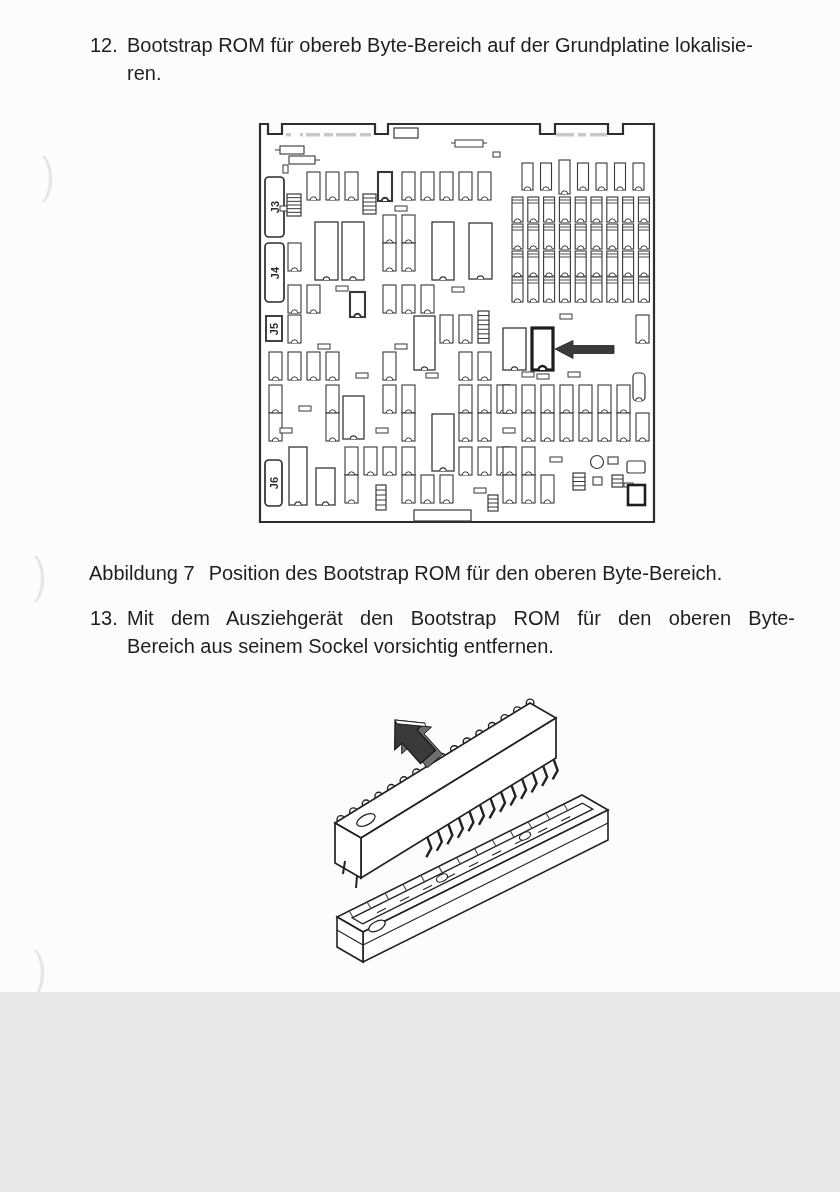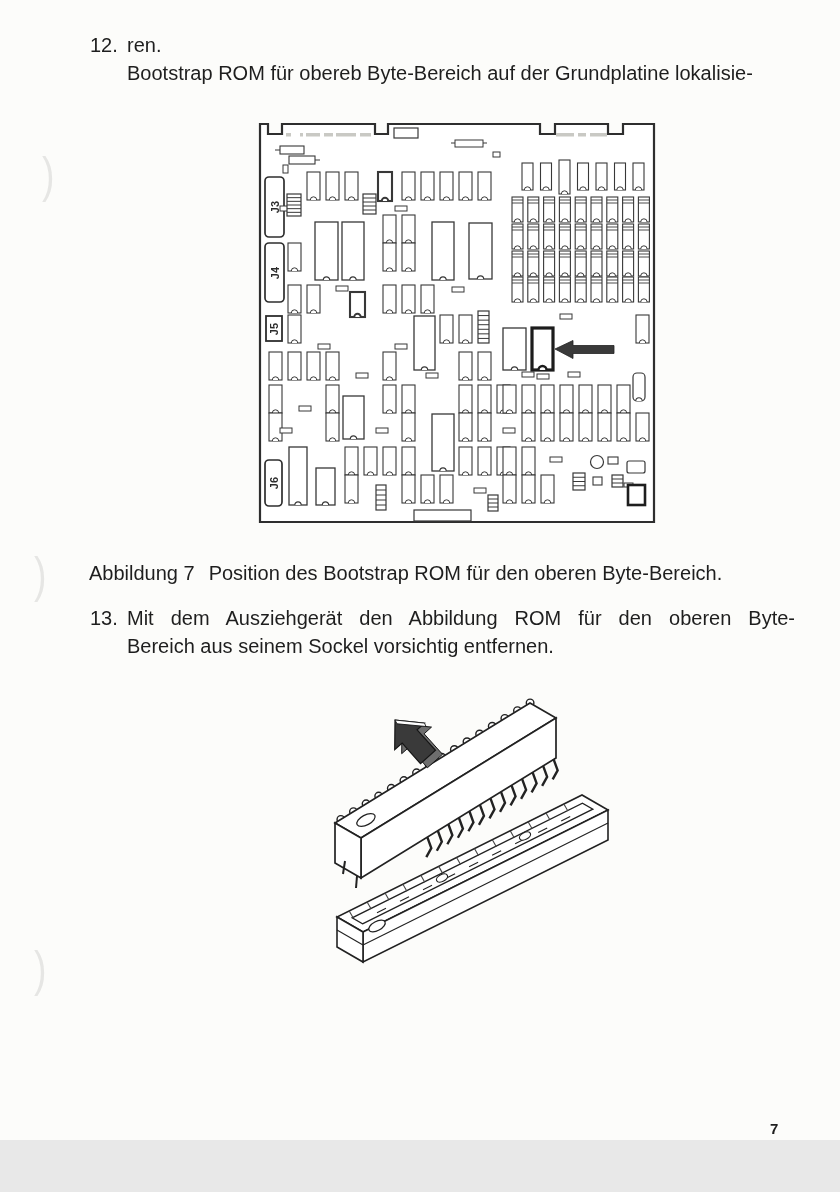--- a/index.html
+++ b/index.html
@@ -1,17 +1,17 @@
 <!DOCTYPE html>
 <html><head>
 <meta charset="utf-8">
 <style>
   html,body{margin:0;padding:0;background:#e8e8e8;}
   .page{
-    position:relative; width:840px; height:1140px;
+    position:relative; width:840px; height:992px;
     background:#fcfcfa; overflow:hidden;
     font-family:"Liberation Sans","DejaVu Sans",sans-serif;
     color:#1e1e1e;
   }
   .artifact{
     position:absolute; font-size:50px; color:rgba(40,40,40,0.10);
     transform:scaleX(0.75); font-weight:400; user-select:none;
   }
   .step{position:absolute; display:flex; align-items:flex-start;}
   .step .num{width:37px; font-size:20px; line-height:28px; flex:0 0 37px;}
@@ -31,22 +31,22 @@
 
 <div class="page">
 
   <div class="artifact" style="left:40px; top:146px;">)</div>
   <div class="artifact" style="left:32px; top:546px;">)</div>
   <div class="artifact" style="left:32px; top:940px;">)</div>
 
   <section class="step" style="left:90px; top:31px;">
     <div class="num">12.</div>
     <div class="txt">
+      <div>Bootstrap ROM für obereb Byte-Bereich auf der Grundplatine lokalisie-</div>
       <div>ren.</div>
-      <div>Bootstrap ROM für obereb Byte-Bereich auf der Grundplatine lokalisie-</div>
     </div>
   </section>
 
   <svg id="board-svg" class="fig" style="left:256px; top:116px;" width="406" height="414" viewBox="0 0 406 414">
     <g id="board-gen">
         <path d="M 4 8 H 12 V 18 H 26 V 8 H 119 V 18 H 132 V 8 H 284 V 18 H 299 V 8 H 352 V 18 H 367 V 8 H 398 V 406 H 4 Z" fill="#ffffff" stroke="#2e2e2e" stroke-width="2.2"></path>
         <g>
           <rect x="30" y="17" width="5" height="3.5" fill="#c9c9c4"></rect>
           <rect x="44" y="17" width="3" height="3.5" fill="#c9c9c4"></rect>
           <rect x="50" y="17" width="14" height="3.5" fill="#c9c9c4"></rect>
@@ -735,21 +735,21 @@
     <text class="conn" transform="rotate(-90 18 367)" x="18" y="371" text-anchor="middle">J6</text>
   </svg>
 
   <div class="caption" style="top:560px;">
     <span class="lbl">Abbildung 7</span><span>Position des Bootstrap ROM für den oberen Byte-Bereich.</span>
   </div>
 
   <section class="step" style="left:90px; top:604px;">
     <div class="num">13.</div>
     <div class="txt">
-      <div class="jline">Mit dem Ausziehgerät den Abbildung ROM für den oberen Byte-</div>
+      <div class="jline">Mit dem Ausziehgerät den Bootstrap ROM für den oberen Byte-</div>
       <div>Bereich aus seinem Sockel vorsichtig entfernen.</div>
     </div>
   </section>
 
   <svg id="fig11-svg" class="fig" style="left:333px; top:680px;" width="300" height="295" viewBox="0 0 300 295">
   <g>
         <polygon points="30,252 275,130 249,115 4,237" fill="#fff" stroke="#222222" stroke-width="1.6"></polygon>
         <polygon points="30,252 275,130 275,160 30,282" fill="#fff" stroke="#222222" stroke-width="1.6"></polygon>
         <polygon points="30,252 4,237 4,267 30,282" fill="#fff" stroke="#222222" stroke-width="1.6"></polygon>
         <line x1="30" y1="265" x2="275" y2="143" stroke="#222222" stroke-width="1.1"></line>

